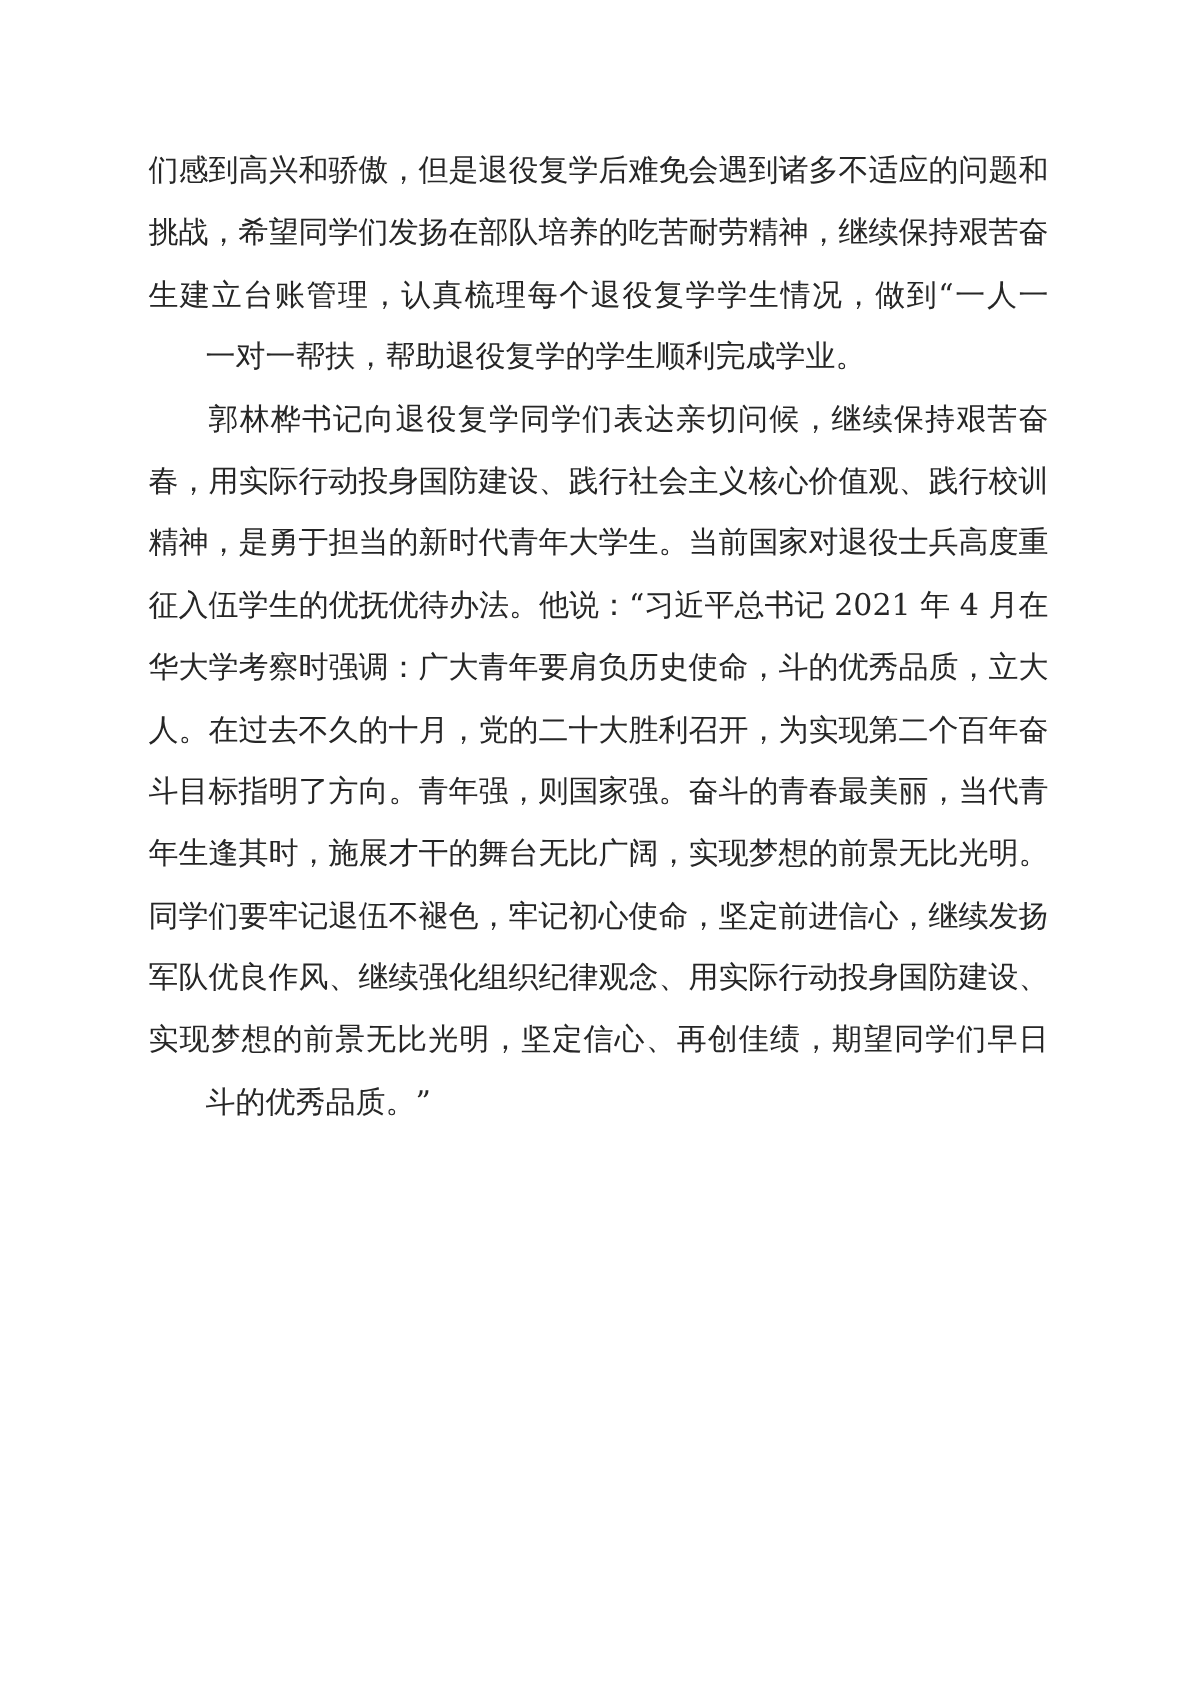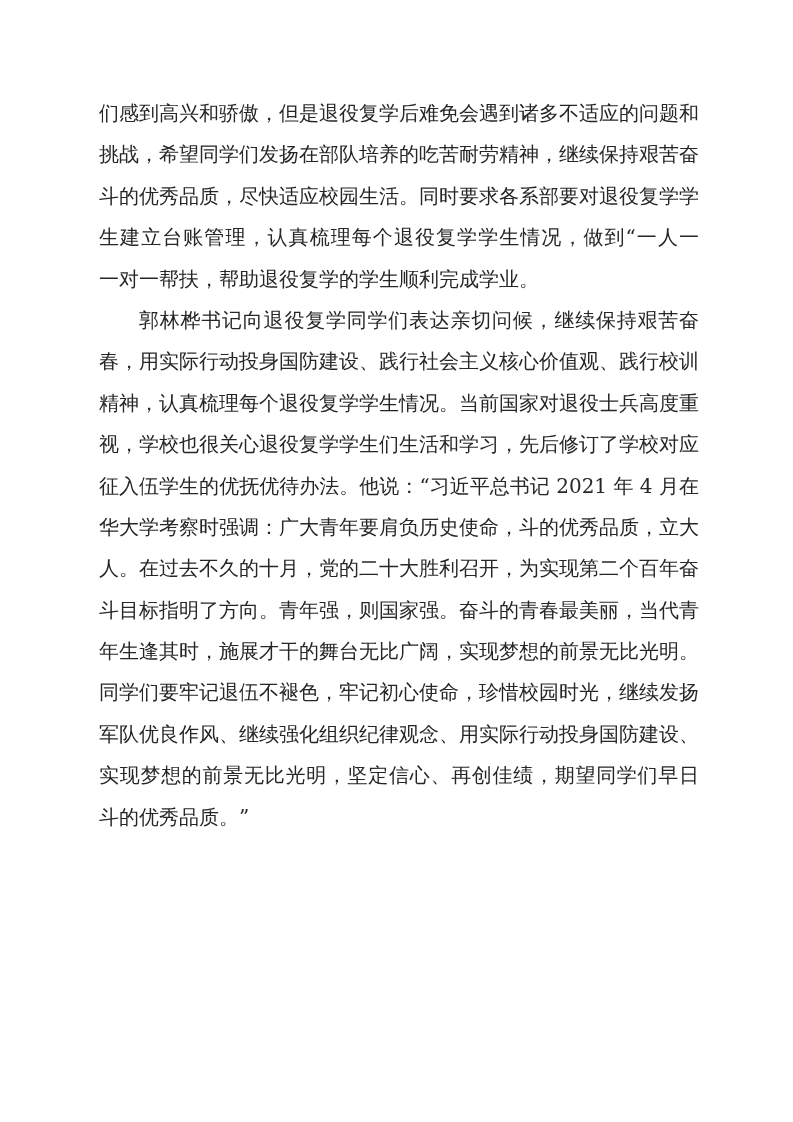--- a/index.html
+++ b/index.html
@@ -28,42 +28,41 @@
     height: 41.4px;
     line-height: 41.4px;
     letter-spacing: 0;
     text-align: justify;
     
     text-align-last: justify;
     overflow: hidden;
   }
   .line.para-end {
     text-align-last: left; 
+    margin-left: 38px;
   }
   .line.first-indent {
     text-indent: 2em; 
   }
 </style>
 </head>
 <body>
 
 <div class="page">
   <div class="text-block" id="text-block">
       <div class="line">们感到高兴和骄傲，但是退役复学后难免会遇到诸多不适应的问题和</div>
       <div class="line">挑战，希望同学们发扬在部队培养的吃苦耐劳精神，继续保持艰苦奋</div>
-      <div class="line">斗的优秀品质，尽快适应校园生活。同时要求各系部要对退役复学学</div>
       <div class="line">生建立台账管理，认真梳理每个退役复学学生情况，做到“一人一案”，</div>
       <div class="line para-end">一对一帮扶，帮助退役复学的学生顺利完成学业。</div>
       <div class="line first-indent">郭林桦书记向退役复学同学们表达亲切问候，继续保持艰苦奋</div>
       <div class="line">春，用实际行动投身国防建设、践行社会主义核心价值观、践行校训</div>
-      <div class="line">精神，认真梳理每个退役复学学生情况。当前国家对退役士兵高度重</div>
-      <div class="line">视，学校也很关心退役复学学生们生活和学习，先后修订了学校对应</div>
+      <div class="line">精神，是勇于担当的新时代青年大学生。当前国家对退役士兵高度重</div>
       <div class="line">征入伍学生的优抚优待办法。他说：“习近平总书记 2021 年 4 月在清</div>
       <div class="line">华大学考察时强调：广大青年要肩负历史使命，斗的优秀品质，立大</div>
       <div class="line">人。在过去不久的十月，党的二十大胜利召开，为实现第二个百年奋</div>
       <div class="line">斗目标指明了方向。青年强，则国家强。奋斗的青春最美丽，当代青</div>
       <div class="line">年生逢其时，施展才干的舞台无比广阔，实现梦想的前景无比光明。</div>
-      <div class="line">同学们要牢记退伍不褪色，牢记初心使命，珍惜校园时光，继续发扬</div>
+      <div class="line">同学们要牢记退伍不褪色，牢记初心使命，坚定前进信心，继续发扬</div>
       <div class="line">军队优良作风、继续强化组织纪律观念、用实际行动投身国防建设、继</div>
       <div class="line">实现梦想的前景无比光明，坚定信心、再创佳绩，期望同学们早日</div>
       <div class="line para-end">斗的优秀品质。”</div>
     </div>
 </div>
 
 </body></html>

